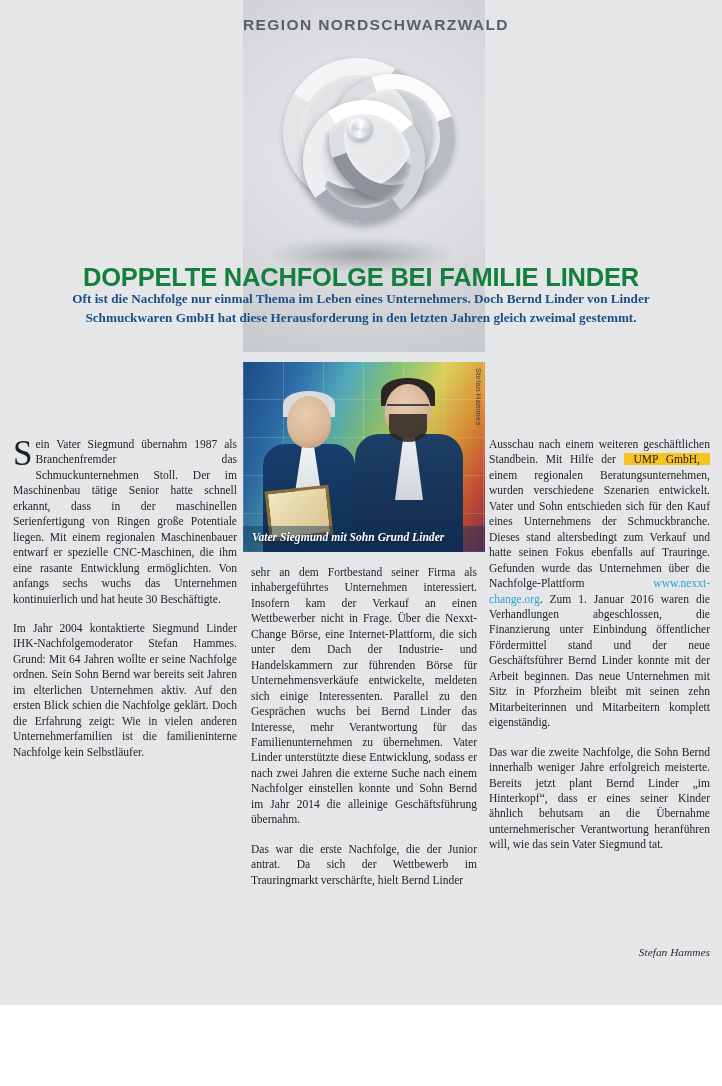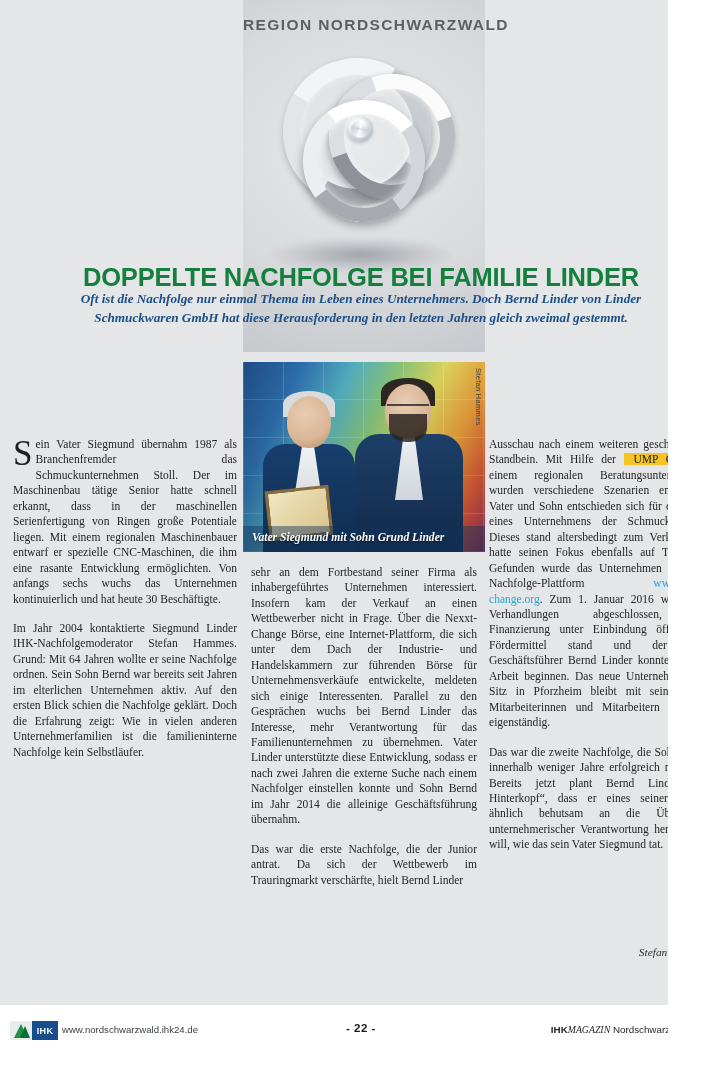--- a/index.html
+++ b/index.html
@@ -12,21 +12,21 @@
     height: 1086px;
     position: relative;
     overflow: hidden;
     font-family: "Liberation Serif", serif;
   }
 
   
   .page {
     position: absolute;
     left: 0; top: 0;
-    width: 668px;
+    width: 722px;
     height: 1086px;
     background: #e6e8ea;
     overflow: hidden;
   }
   .page-body {
     position: absolute;
     left: 0; top: 0;
     width: 722px;
     height: 1005px;
     background: #e4e6e8;
@@ -128,21 +128,20 @@
     font-size: 25.5px;
     letter-spacing: -0.2px;
     color: #15803d;
   }
   .subhead {
     position: absolute;
     left: 60px; top: 289px;
     width: 602px;
     text-align: center;
     font-family: "Liberation Serif", serif;
-    font-style: italic;
     font-weight: bold;
     font-size: 13.2px;
     line-height: 19px;
     color: #1b4f86;
   }
 
   
   .photo {
     position: absolute;
     left: 243px; top: 362px;
@@ -427,23 +426,14 @@
       <p>
         <span>Ausschau nach einem weiteren geschäftlichen Standbein. Mit Hilfe der </span><span class="hl">UMP GmbH,</span><span> einem regionalen Beratungsunternehmen, wurden verschiedene Szenarien entwickelt. Vater und Sohn entschieden sich für den Kauf eines Unternehmens der Schmuckbranche. Dieses stand altersbedingt zum Verkauf und hatte seinen Fokus ebenfalls auf Trauringe. Gefunden wurde das Unternehmen über die Nachfolge-Plattform </span><a class="lnk" href="#">www.nexxt-change.org</a><span>. Zum 1. Januar 2016 waren die Verhandlungen abgeschlossen, die Finanzierung unter Einbindung öffentlicher Fördermittel stand und der neue Geschäftsführer Bernd Linder konnte mit der Arbeit beginnen. Das neue Unternehmen mit Sitz in Pforzheim bleibt mit seinen zehn Mitarbeiterinnen und Mitarbeitern komplett eigenständig.</span>
       </p>
       <p>Das war die zweite Nachfolge, die Sohn Bernd innerhalb weniger Jahre erfolgreich meisterte. Bereits jetzt plant Bernd Linder „im Hinterkopf“, dass er eines seiner Kinder ähnlich behutsam an die Übernahme unternehmerischer Verantwortung heranführen will, wie das sein Vater Siegmund tat.</p>
     </div>
 
     <div class="byline">Stefan Hammes</div>
   </div>
 
   <div class="footer-band"></div>
-  <div class="footer">
-    <div class="ihk-logo">
-      <div class="mark"></div>
-      <div class="wordmark">IHK</div>
-    </div>
-    <div class="footer-url">www.nordschwarzwald.ihk24.de</div>
-    <div class="footer-page">- 22 -</div>
-    <div class="footer-mag"><span class="b">IHK</span><span class="i">MAGAZIN</span><span> Nordschwarzwald 4/17</span></div>
-  </div>
 
 </div>
 
 </body></html>

